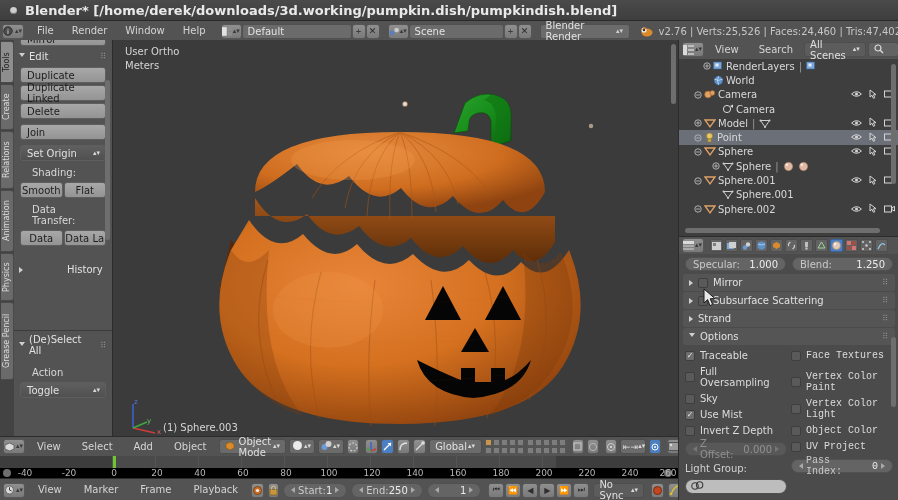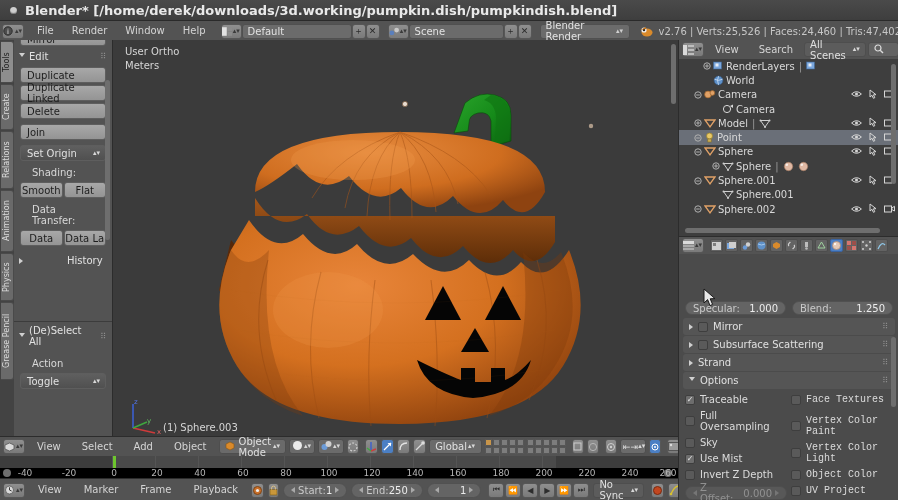--- a/index.html
+++ b/index.html
@@ -99,21 +99,21 @@
   #ol-vscroll{position:absolute;right:3px;top:24px;width:5px;height:120px;background:#6e6e6e;border-radius:3px;}
 
   
   #props{position:absolute;left:678px;top:236px;width:220px;height:264px;background:#4b4b4b;
          border-left:1px solid #2c2c2c;border-top:1px solid #2c2c2c;overflow:hidden;}
   #props-tabs{height:17px;background:#535353;display:flex;align-items:center;gap:2px;padding-left:3px;}
   .ptab{width:13px;height:13px;border-radius:2px;background:#636363;border:1px solid #4d4d4d;
         display:flex;align-items:center;justify-content:center;font-size:8px;box-sizing:border-box;}
   .ptab.active{background:#4b7fc4;border-color:#3a63a0;}
   .prow{display:flex;gap:6px;padding:3px 6px;}
-  .prow .pill{flex:1;height:14px;margin-top:44px;}
+  .prow .pill{flex:1;height:14px;}
   .pan{margin:0 4px 1px 4px;background:#555;border-radius:3px;display:flex;align-items:center;gap:5px;
        padding:3px 6px;color:#e0e0e0;font-size:10px;}
   .opt-grid{display:flex;padding:0 6px;}
   .opt-col{flex:1;display:flex;flex-direction:column;gap:5px;padding-top:4px;}
   .opt{display:flex;align-items:center;gap:5px;font-size:10px;color:#dcdcdc;}
   .opt.dim{color:#8e8e8e;}
   #props-vscroll{position:absolute;right:3px;top:100px;width:5px;height:70px;background:#6e6e6e;border-radius:3px;}
 
   #cursor{position:absolute;left:703px;top:288px;width:0;height:0;pointer-events:none;}
   #cursor svg{position:absolute;left:0;top:0;}
@@ -221,21 +221,21 @@
         <div class="tbtn">Smooth</div>
         <div class="tbtn">Flat</div>
       </div>
 
       <div class="lbl-sm" style="margin-top:4px;">Data Transfer:</div>
       <div class="pairrow">
         <div class="tbtn">Data</div>
         <div class="tbtn">Data La</div>
       </div>
 
-      <div class="sect-hdr" style="margin-top:6px;gap:44px;">
+      <div class="sect-hdr" style="margin-top:15px;gap:44px;">
         <span class="tri"></span>
         <span>History</span>
         <span class="grip">⠿</span>
       </div>
 
       <div style="height:1px;background:#3c3c3c;margin:52px 0 0 0;"></div>
 
       <div class="sect-hdr">
         <span class="tri down"></span>
         <span>(De)Select All</span>

